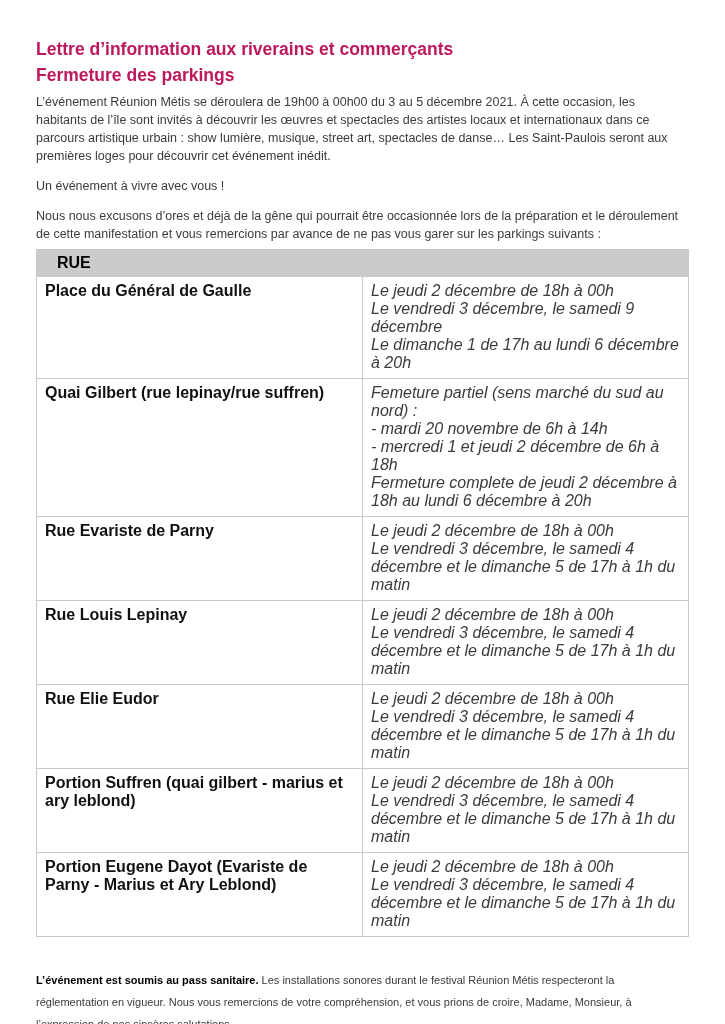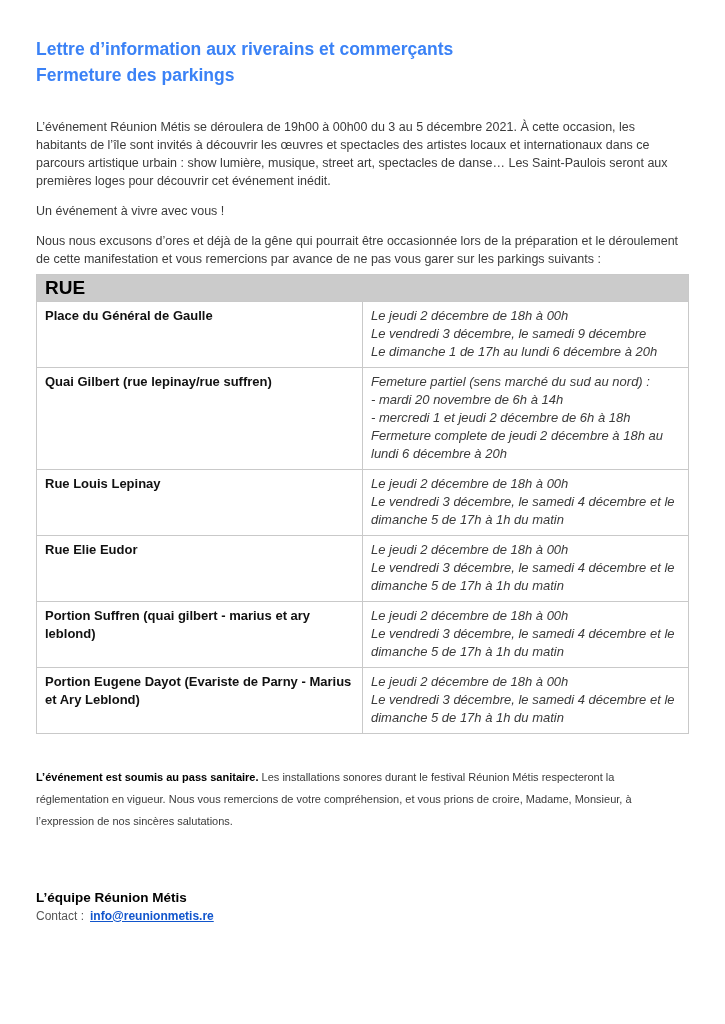--- a/index.html
+++ b/index.html
@@ -11,54 +11,54 @@
   }
   .page {
     position: relative;
     width: 725px;
     min-height: 1024px;
     margin: 0 auto;
     background: #ffffff;
     padding: 36px 36px 40px 36px;
   }
   .doc-title {
-    color: #3b82f6;
+    color: #be185d;
     font-size: 17.5px;
     font-weight: bold;
     line-height: 1.5;
-    margin-bottom: 29px;
+    margin-bottom: 4px;
   }
   .para {
     font-size: 12.5px;
     line-height: 18px;
     color: #3b3b3b;
     margin-bottom: 12px;
   }
   .para.last-before-table { margin-bottom: 6px; }
   table.parking-table {
     width: 100%;
     border-collapse: collapse;
     table-layout: fixed;
     margin-top: 4px;
   }
   table.parking-table th,
   table.parking-table td {
     border: 1px solid #c9c9c9;
     vertical-align: top;
-    font-size: 13px;
+    font-size: 16px;
     line-height: 18px;
     padding: 5px 8px 6px 8px;
     text-align: left;
   }
   table.parking-table th.rue-header {
     background: #cbcbcb;
     color: #000000;
     font-weight: bold;
-    font-size: 19px;
-    padding: 4px 8px;
+    font-size: 16px;
+    padding: 4px 20px;
   }
   td.street-cell {
     width: 234px;
     font-weight: bold;
     color: #111111;
   }
   td.times-cell { color: #3b3b3b; font-style: italic; }
   .closing {
     margin-top: 32px;
     font-size: 11px;
@@ -116,20 +116,27 @@
       <tr>
         <td class="street-cell">Quai Gilbert (rue lepinay/rue suffren)</td>
         <td class="times-cell">
           <div>Femeture partiel (sens marché du sud au nord) :</div>
           <div>- mardi 20 novembre de 6h à 14h</div>
           <div>- mercredi 1 et jeudi 2 décembre de 6h à 18h</div>
           <div>Fermeture complete de jeudi 2 décembre à 18h au lundi 6 décembre à 20h</div>
         </td>
       </tr>
       <tr>
+        <td class="street-cell">Rue Evariste de Parny</td>
+        <td class="times-cell">
+          <div>Le jeudi 2 décembre de 18h à 00h</div>
+          <div>Le vendredi 3 décembre, le samedi 4 décembre et le dimanche 5 de 17h à 1h du matin</div>
+        </td>
+      </tr>
+      <tr>
         <td class="street-cell">Rue Louis Lepinay</td>
         <td class="times-cell">
           <div>Le jeudi 2 décembre de 18h à 00h</div>
           <div>Le vendredi 3 décembre, le samedi 4 décembre et le dimanche 5 de 17h à 1h du matin</div>
         </td>
       </tr>
       <tr>
         <td class="street-cell">Rue Elie Eudor</td>
         <td class="times-cell">
           <div>Le jeudi 2 décembre de 18h à 00h</div>

